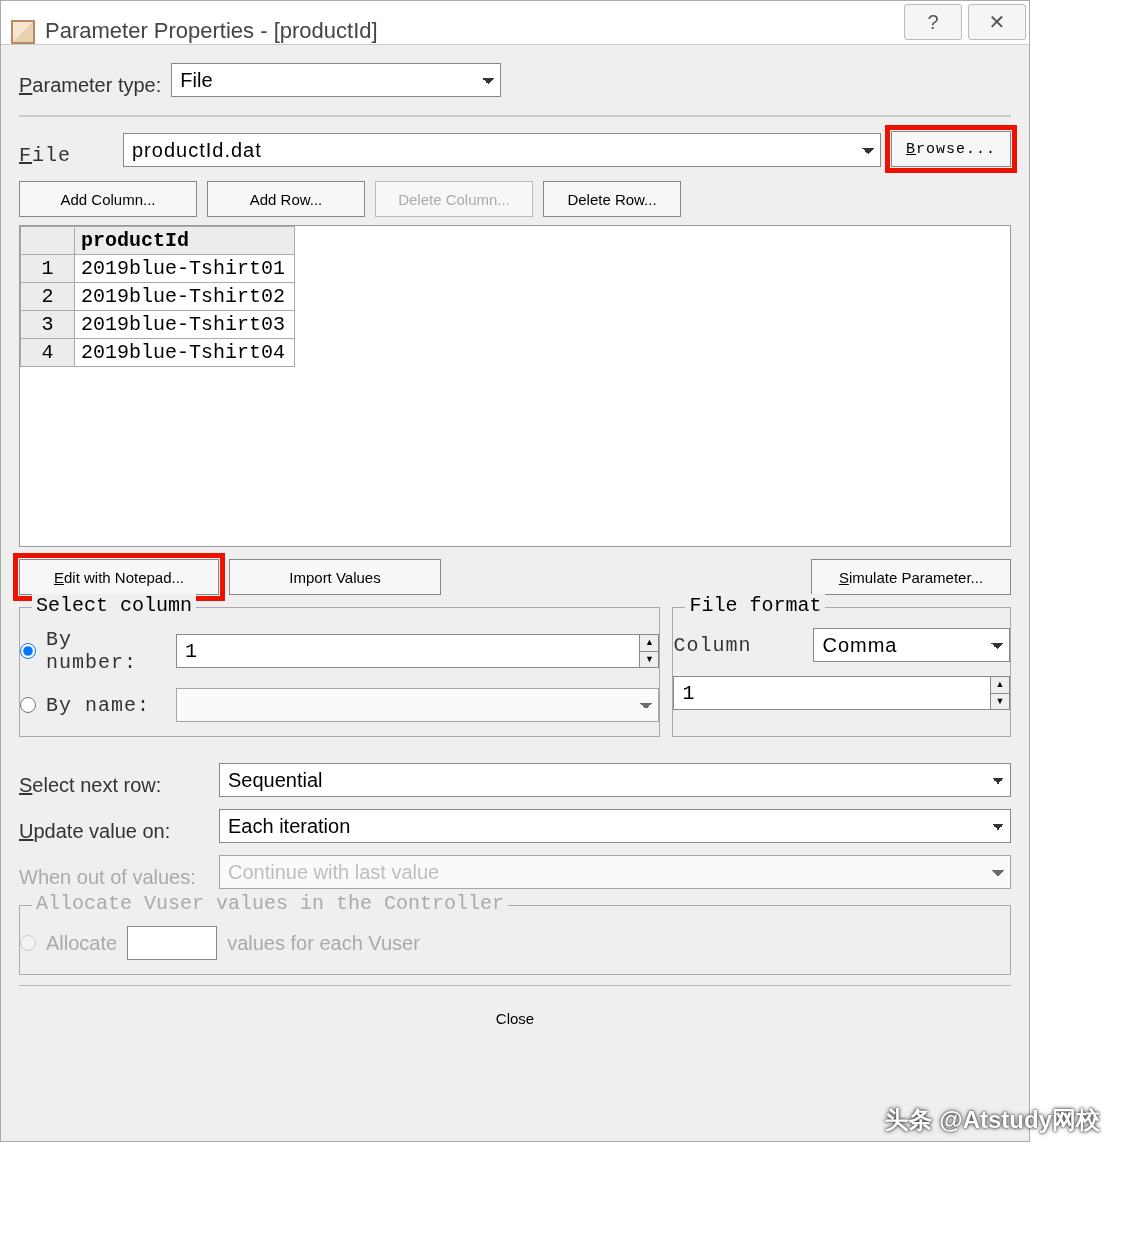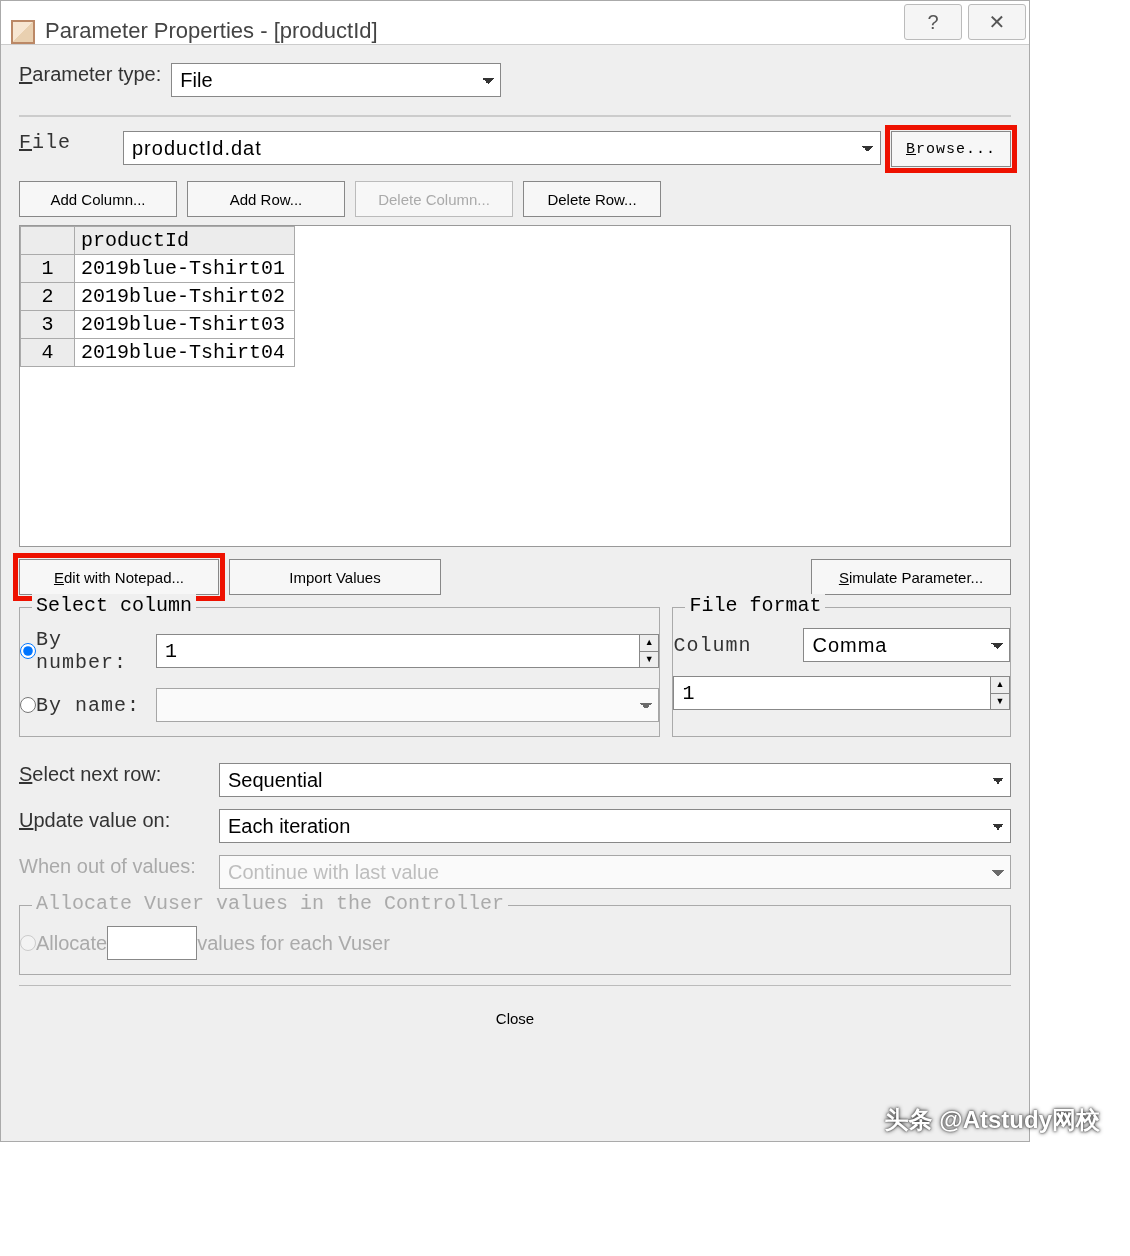--- a/index.html
+++ b/index.html
@@ -9,50 +9,50 @@
   width: 1130px;
   height: 1256px;
   overflow: hidden;
 }
 .window { border: 1px solid #aaa; width: 1030px; height: 1142px; margin: 0; background: #efefef; }
 .titlebar { display: flex; align-items: flex-end; height: 44px; background: #fff; border-bottom: 1px solid #ccc; }
 .titlebar .app-icon { width: 24px; height: 24px; margin: 0 10px; border: 2px solid #b86; background: linear-gradient(135deg,#f7e6d2 50%,#e9d0b0 50%); }
 .titlebar .title { font-size: 22px; color: #444; flex: 1; }
 .titlebar .tbtn { width: 58px; height: 36px; margin: 4px 3px; border: 1px solid #bbb; border-radius: 3px; background: #f5f5f5; display: flex; align-items: center; justify-content: center; font-size: 20px; color: #555; cursor: pointer; }
 .content { padding: 18px 18px 10px; height: calc(100% - 44px); display: flex; flex-direction: column; }
-.row { display: flex; align-items: flex-start; margin-bottom: 14px; gap: 10px; }
+.row { display: flex; align-items: flex-end; margin-bottom: 14px; gap: 10px; }
 .label { font-size: 20px; color: #333; }
 .mono { font-family: "Courier New", monospace; font-size: 20px; letter-spacing: 1px; }
 .underline-first::first-letter { text-decoration: underline; }
 select.combo, input.textfield {
   height: 34px; font-size: 20px; padding: 2px 8px; border: 1px solid #888; background: #fff; font-family: inherit;
 }
 select.combo { appearance: none; background-image: linear-gradient(45deg, transparent 50%, #333 50%), linear-gradient(135deg, #333 50%, transparent 50%); background-position: right 12px top 14px, right 6px top 14px; background-size: 6px 6px, 6px 6px; background-repeat: no-repeat; padding-right: 28px; }
 hr.sep { border: none; border-top: 2px solid #ccc; margin: 4px 0 14px; }
 .btn { height: 36px; border: 1px solid #888; background: #f7f7f7; font-size: 15px; padding: 0 18px; cursor: pointer; font-family: inherit; }
 .btn.mono { font-family: "Courier New", monospace; padding: 0; letter-spacing: 1px;}
 .btn.disabled { color: #aaa; border-color: #bbb; cursor: default; }
 .btn.u::first-letter { text-decoration: underline; }
 .btn-row { display: flex; gap: 10px; margin-bottom: 8px; }
 .spacer { flex: 1; }
 .highlight-red { outline: 5px solid #e10; outline-offset: 1px; }
 .data-grid { border: 1px solid #999; background: #fff; height: 322px; margin-bottom: 12px; overflow: hidden; }
 .data-grid table { border-collapse: collapse; }
 .data-grid th, .data-grid td { border: 1px solid #aaa; font-family: "Courier New", monospace; font-size: 20px; text-align: left; padding: 2px 6px; height: 28px; }
-.data-grid th { background: #ececec; font-weight: normal; margin-left: 35px; }
+.data-grid th { background: #ececec; font-weight: bold; margin-left: 35px; }
 .data-grid .rowhdr { background: #ececec; text-align: center; width: 54px; }
 .data-grid .colhdr-corner { width: 54px; background: #ececec; }
 .data-grid .colhdr-main { width: 220px; background: #ececec; }
 .group { border: 1px solid #aaa; padding: 14px 0; position: relative; margin-top: 4px; }
 .group .legend { position: absolute; top: -14px; left: 12px; background: #efefef; padding: 0 4px; font-family: "Courier New", monospace; font-size: 20px; }
 .group.disabled .legend, .group.disabled .label { color: #aaa; }
 .side-by-side { display: flex; gap: 12px; }
 .side-by-side .group:first-child { flex: 1.9; }
 .side-by-side .group:last-child { flex: 1; }
-.radio-row { display: flex; align-items: center; margin: 6px 0 14px; }
+.radio-row { display: flex; align-items: center; gap: 10px; margin: 6px 0 14px; }
 .radio { width: 16px; height: 16px; }
 .spinner { display: flex; }
 .spinner input { width: 100%; border: 1px solid #888; font-family: "Courier New", monospace; font-size: 20px; padding: 2px 8px; height: 34px; }
 .spinner .spins { width: 20px; border: 1px solid #888; border-left: none; display: flex; flex-direction: column; }
 .spinner .spins span { flex: 1; font-size: 9px; text-align: center; border-bottom: 1px solid #888; background: #eee; cursor: pointer; line-height: 14px; }
 .spinner .spins span:last-child { border-bottom: none; }
 .lower-rows .row { margin-bottom: 12px; }
 .lower-rows .label { width: 190px; }
 .lower-rows select.combo { flex: 1; }
 .disabled-text { color: #aaa; }
@@ -88,21 +88,21 @@
 
     <div class="row">
       <span class="label mono underline-first" style="width:94px">File</span>
       <select class="combo mono" style="flex:1">
         <option>productId.dat</option>
       </select>
       <button class="btn mono highlight-red u" style="width:120px">Browse...</button>
     </div>
 
     <div class="btn-row">
-      <button class="btn" style="width:158px">Add Column...</button>
+      <button class="btn" style="width:178px">Add Column...</button>
       <button class="btn" style="width:158px">Add Row...</button>
       <button class="btn disabled" style="width:158px">Delete Column...</button>
       <button class="btn" style="width:138px">Delete Row...</button>
     </div>
 
     <div class="data-grid">
       <table>
         <thead>
           <tr>
             <th class="colhdr-corner"></th>

